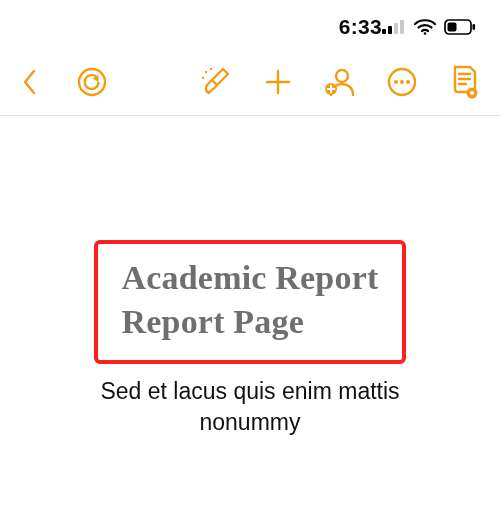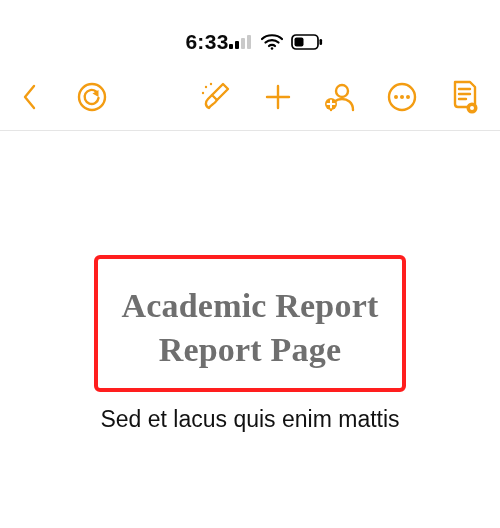--- a/index.html
+++ b/index.html
@@ -20,23 +20,22 @@
     background: #fff;
     color: #111;
     overflow: hidden;
   }
 
   
   .status-bar {
     height: 54px;
     display: flex;
     align-items: center;
-    justify-content: center;
+    justify-content: flex-end;
     padding: 0 24px 0 32px;
-    margin-top: 15px;
   }
   .status-time {
     font-size: 21px;
     font-weight: 600;
     color: var(--status-ink);
     letter-spacing: 0.3px;
   }
   .status-right {
     display: flex;
     align-items: center;
@@ -78,22 +77,21 @@
   .doc-area {
     height: calc(528px - 54px - 62px);
     padding-top: 124px;
     display: flex;
     flex-direction: column;
     align-items: center;
   }
   .title-box {
     border: 4px solid var(--highlight-red);
     border-radius: 6px;
-    padding: 25px 24px 16px 24px;
-    text-align: center;
+    padding: 12px 24px 16px 24px;
     display: inline-block;
   }
   .doc-title {
     font-family: Georgia, "Times New Roman", serif;
     font-weight: 700;
     font-size: 34px;
     line-height: 1.3;
     color: var(--title-gray);
     letter-spacing: 0.2px;
   }
@@ -226,15 +224,16 @@
 
   <div class="title-box">
     <div class="doc-title">
       <span>Academic Report</span><br>
       <span>Report Page</span>
     </div>
   </div>
 
   <div class="doc-subtitle">
     <span>Sed et lacus quis enim mattis</span><br>
+    <span>nonummy</span>
   </div>
 
 </div>
 
 </body></html>

